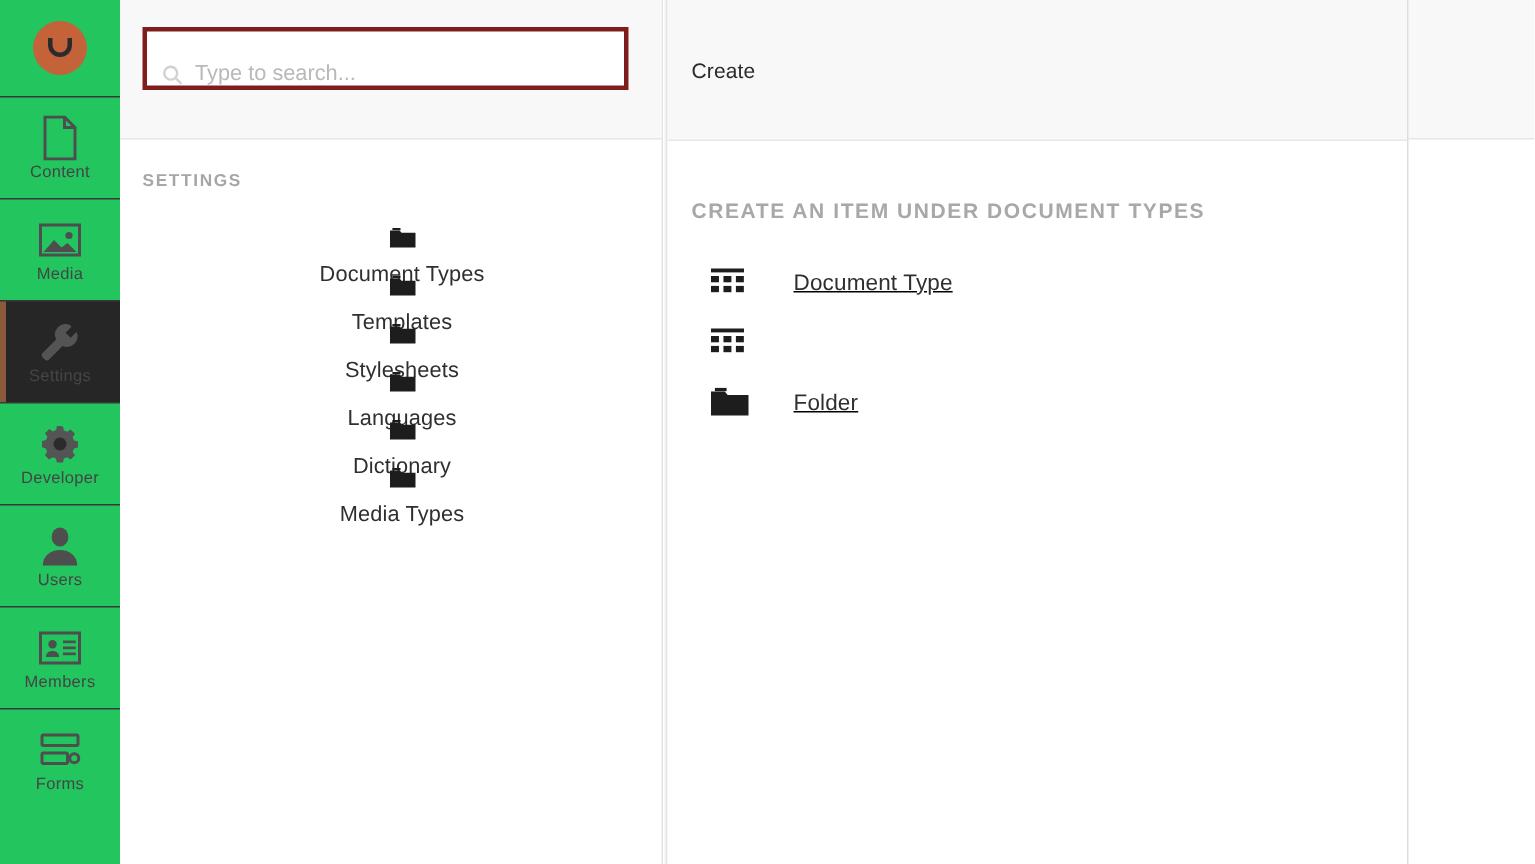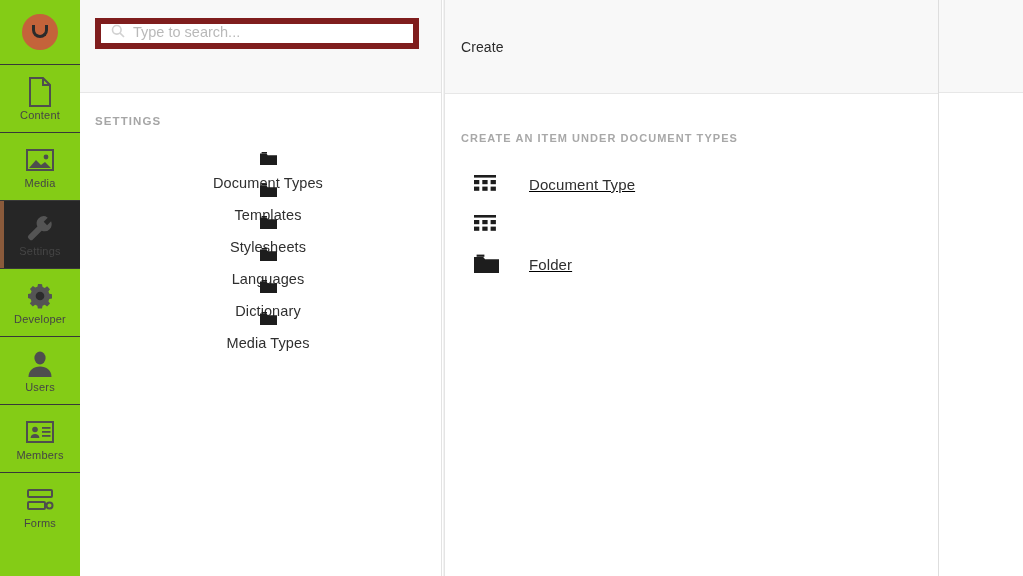--- a/index.html
+++ b/index.html
@@ -17,21 +17,21 @@
     width: 1023px;
     height: 576px;
     display: flex;
     background: #ffffff;
   }
 
   
   .app-rail {
     width: 80px;
     height: 576px;
-    background: #84cc16;
+    background: #22c55e;
     flex: 0 0 80px;
     display: flex;
     flex-direction: column;
     align-items: stretch;
     position: relative;
     z-index: 40;
   }
 
   .rail-logo {
     height: 64px;
@@ -116,25 +116,25 @@
 
   .tree-search-wrap {
     height: 93px;
     flex: 0 0 93px;
     background: #f8f8f8;
     border-bottom: 1px solid #e7e7e7;
     padding: 18px 22px 0 15px;
   }
   .search-box {
     position: relative;
-    height: 31px;
-    border: 6px solid #7f1d1d;
-    background: #ffffff;
-    display: flex;
-    align-items: flex-start;
+    height: 42px;
+    border: 3px solid #7f1d1d;
+    background: #ffffff;
+    display: flex;
+    align-items: flex-end;
     padding: 0 8px;
   }
   .search-box .search-ico {
     flex: 0 0 18px;
     display: flex;
     align-items: center;
     justify-content: center;
     opacity: .45;
   }
   .search-input {
@@ -212,21 +212,21 @@
     color: #2b2b2b;
     font-weight: normal;
     letter-spacing: .1px;
   }
   .create-body {
     flex: 1 1 auto;
     padding: 38px 0 0 16px;
     background: #ffffff;
   }
   .create-subtitle {
-    font-size: 11px;
+    font-size: 14px;
     font-weight: bold;
     letter-spacing: 1.05px;
     color: #a8a8a8;
     text-transform: uppercase;
     margin-bottom: 20px;
   }
   .create-list { list-style: none; }
   .create-item {
     display: flex;
     align-items: center;

